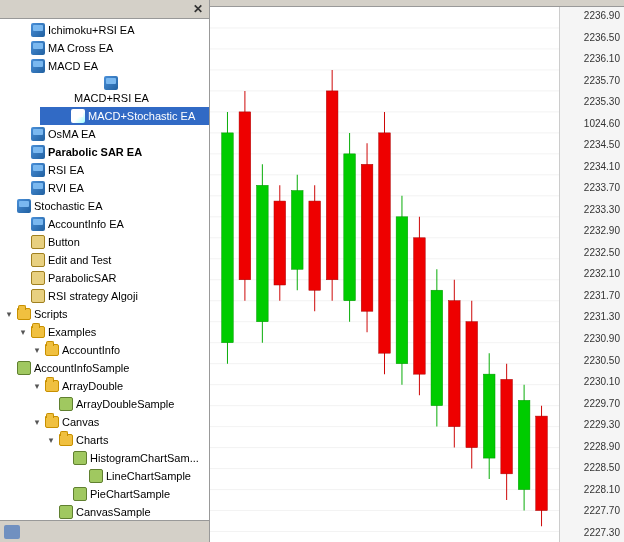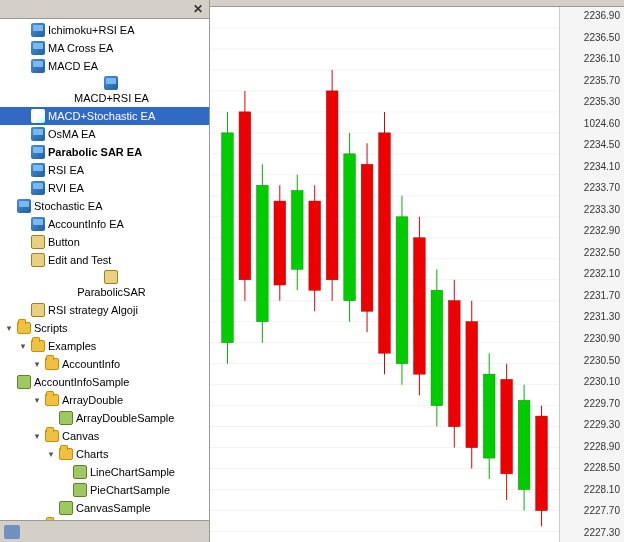--- a/index.html
+++ b/index.html
@@ -44,21 +44,21 @@
 
     .tree-item {
       display: flex;
       align-items: center;
       padding: 1px 2px;
       cursor: pointer;
       white-space: nowrap;
       user-select: none;
       color: #000;
     }
-    .tree-item.selected { background: #316ac5; color: #fff; }
+    .tree-item.selected { background: #316ac5; color: #fff; margin-left: 40px; }
     .tree-item.selected .item-icon { filter: brightness(5); }
 
     .tree-item .expander {
       width: 14px;
       min-width: 14px;
       text-align: center;
       font-size: 9px;
       color: #555;
     }
     .tree-item .item-icon {
@@ -288,21 +288,21 @@
         </span>
         <span class="item-label">Button</span>
       </div>
       <div class="tree-item" style="padding-left: 16px;">
         <span class="expander"></span>
         <span class="item-icon">
           <div class="icon-section"></div>
         </span>
         <span class="item-label">Edit and Test</span>
       </div>
-      <div class="tree-item" style="padding-left: 16px; flex-direction: column;">
+      <div class="tree-item" style="padding-left: 16px;">
         <span class="expander"></span>
         <span class="item-icon">
           <div class="icon-section"></div>
         </span>
         <span class="item-label">ParabolicSAR</span>
       </div>
       <div class="tree-item" style="padding-left: 16px;">
         <span class="expander"></span>
         <span class="item-icon">
           <div class="icon-section"></div>
@@ -359,20 +359,27 @@
         <span class="item-label">Canvas</span>
       </div>
       <div class="tree-item" style="padding-left: 44px;">
         <span class="expander">▾</span>
         <span class="item-icon">
           <div class="icon-folder"></div>
         </span>
         <span class="item-label">Charts</span>
       </div>
       <div class="tree-item" style="padding-left: 58px;">
+        <span class="expander"></span>
+        <span class="item-icon">
+          <div class="icon-script"></div>
+        </span>
+        <span class="item-label">HistogramChartSam...</span>
+      </div>
+      <div class="tree-item" style="padding-left: 58px; justify-content: center;">
         <span class="expander"></span>
         <span class="item-icon">
           <div class="icon-script"></div>
         </span>
         <span class="item-label">LineChartSample</span>
       </div>
       <div class="tree-item" style="padding-left: 58px;">
         <span class="expander"></span>
         <span class="item-icon">
           <div class="icon-script"></div>

